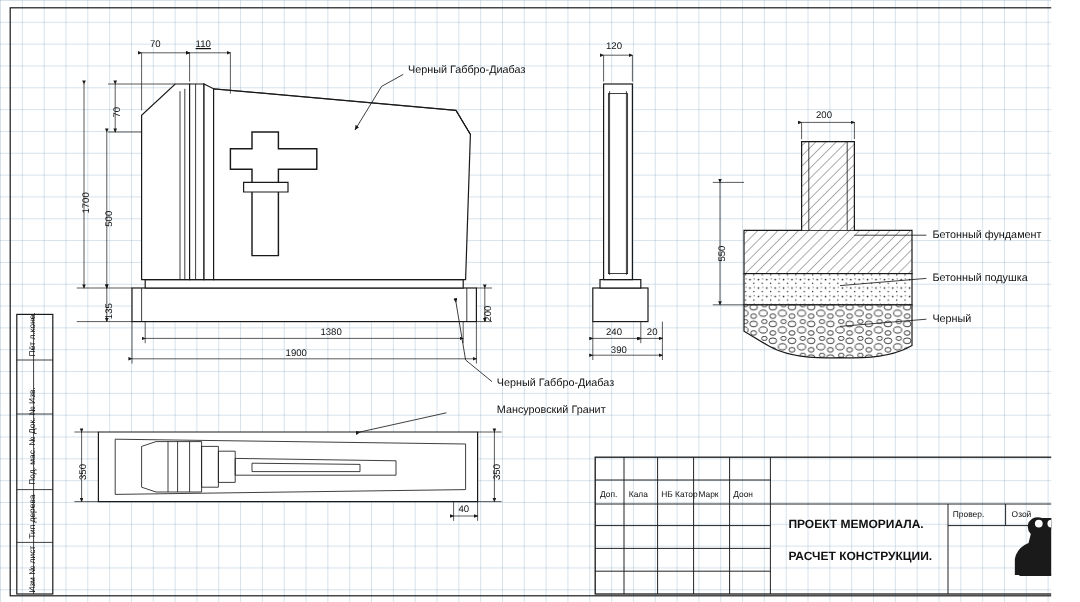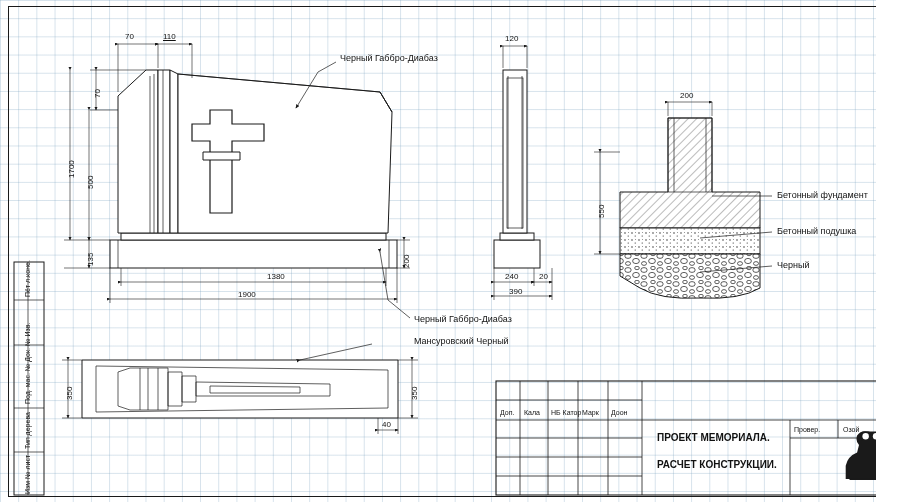--- a/index.html
+++ b/index.html
@@ -254,21 +254,21 @@
 
   <div class="txt rot" style="left:66px;top:400px;">350</div>
   <div class="txt rot" style="left:411px;top:400px;">350</div>
   <div class="txt" style="left:382px;top:421px;text-align:right;">40</div>
 
   <div class="txt" style="left:680px;top:92px;">200</div>
   <div class="txt rot" style="left:598px;top:218px;">550</div>
 
   <div class="txt md" style="left:340px;top:54px;">Черный Габбро-Диабаз</div>
   <div class="txt md" style="left:414px;top:315px;">Черный Габбро-Диабаз</div>
-  <div class="txt md" style="left:414px;top:337px;">Мансуровский Черный</div>
+  <div class="txt md" style="left:414px;top:337px;">Мансуровский Гранит</div>
   <div class="txt md" style="left:777px;top:191px;">Бетонный фундамент</div>
   <div class="txt md" style="left:777px;top:227px;">Бетонный подушка</div>
   <div class="txt md" style="left:777px;top:261px;">Черный</div>
 
   <div class="txt sm rot" style="left:24px;top:297px;">Пёт л.коне.</div>
   <div class="txt sm rot" style="left:24px;top:404px;">Под. мас. № Док. № Изв.</div>
   <div class="txt sm rot" style="left:24px;top:449px;">Тип дерева</div>
   <div class="txt sm rot" style="left:24px;top:494px;">Изм № лист</div>
 
   <div class="txt sm" style="left:500px;top:409px;">Доп.</div>

